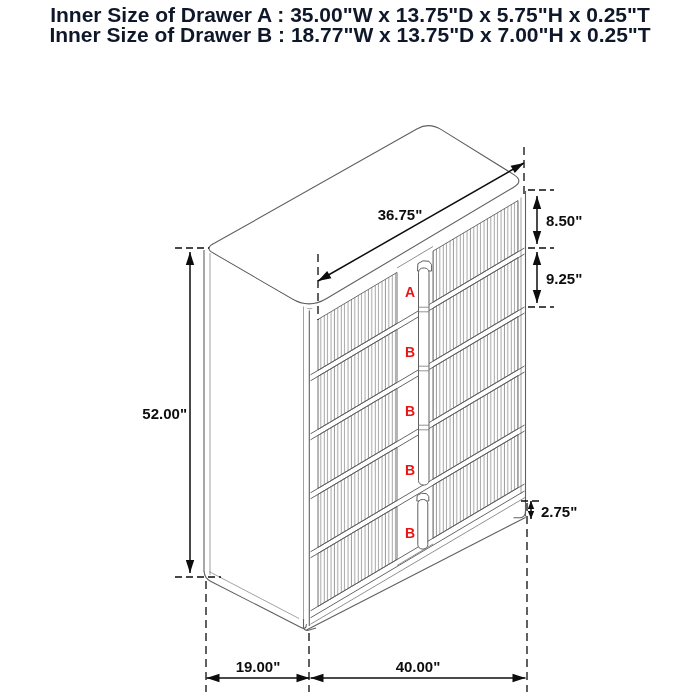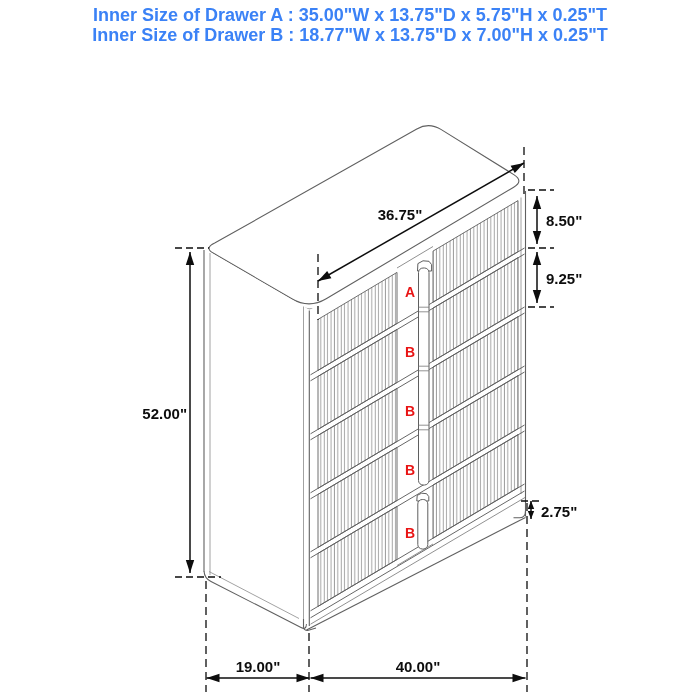--- a/index.html
+++ b/index.html
@@ -1,19 +1,19 @@
 <!DOCTYPE html>
 <html><head>
 <meta charset="utf-8">
 <style>
   html,body{margin:0;padding:0;background:#ffffff;}
   .page{position:relative;width:700px;height:700px;background:#ffffff;overflow:hidden;
         font-family:"Liberation Sans",sans-serif;}
   .header{position:absolute;top:5px;left:0;width:100%;text-align:center;
-          font-weight:bold;font-size:18px;line-height:20px;color:#3b82f6;}
+          font-weight:bold;font-size:21px;line-height:20px;color:#0f172a;}
   svg{position:absolute;left:0;top:0;}
   .dim-text{font-weight:bold;font-size:15px;fill:#0d0d0d;}
   .drawer-label{font-weight:bold;font-size:14px;}
   .cab{stroke:#606060;stroke-width:1.1;fill:none;}
   .cab-light{stroke:#8a8a8a;stroke-width:0.8;fill:none;}
   .cab-mid{stroke:#7d7d7d;stroke-width:0.85;fill:none;}
   .divline{stroke:#5f5f5f;stroke-width:0.95;}
   .dimline{stroke:#0d0d0d;stroke-width:1.5;fill:none;}
   .tick{stroke:#0d0d0d;stroke-width:1.4;stroke-dasharray:7 4;fill:none;}
   .ext{stroke:#0d0d0d;stroke-width:1.3;stroke-dasharray:8 5;fill:none;}

